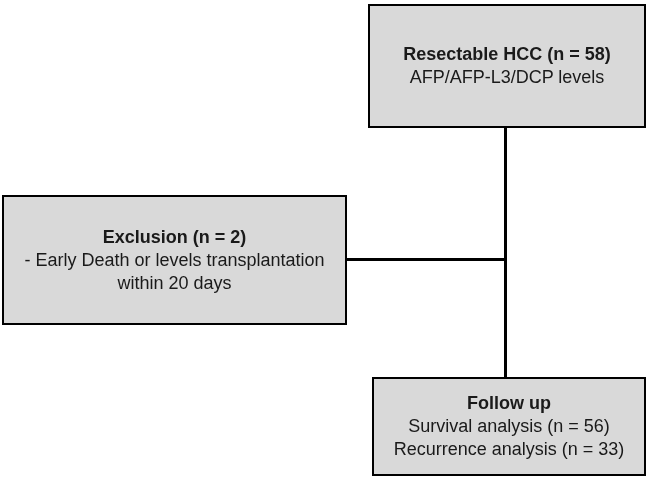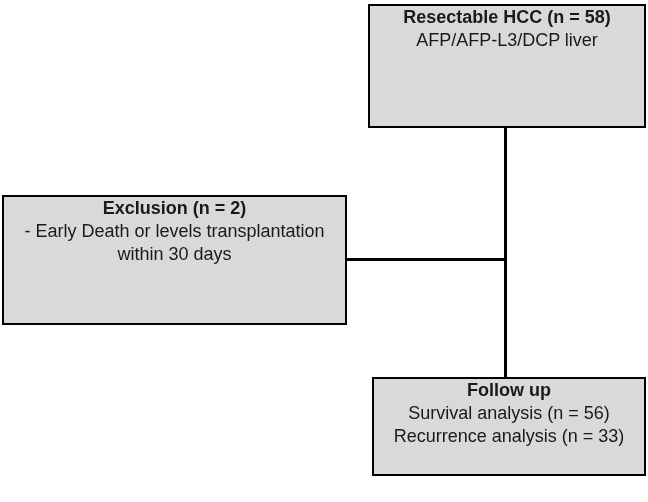--- a/index.html
+++ b/index.html
@@ -16,20 +16,21 @@
     color: #1a1a1a;
     overflow: hidden;
   }
   .node {
     position: absolute;
     box-sizing: border-box;
     background: #d9d9d9;
     border: 2.5px solid #000000;
     display: flex;
     flex-direction: column;
+    justify-content: center;
     align-items: center;
     text-align: center;
     font-size: 18px;
     line-height: 23px;
   }
   .node-title {
     font-weight: bold;
   }
   .node-top {
     left: 368px;
@@ -66,30 +67,30 @@
     height: 3px;
   }
 </style>
 </head>
 <body>
 
 <div class="canvas">
 
   <div class="node node-top">
     <div class="node-title">Resectable HCC (n = 58)</div>
-    <div class="node-line">AFP/AFP-L3/DCP liver</div>
+    <div class="node-line">AFP/AFP-L3/DCP levels</div>
   </div>
 
   <div class="connector connector-v"></div>
   <div class="connector connector-h"></div>
 
   <div class="node node-left">
     <div class="node-title">Exclusion (n = 2)</div>
     <div class="node-line">- Early Death or levels transplantation</div>
-    <div class="node-line">within 30 days</div>
+    <div class="node-line">within 20 days</div>
   </div>
 
   <div class="node node-bottom">
     <div class="node-title">Follow up</div>
     <div class="node-line">Survival analysis (n = 56)</div>
     <div class="node-line">Recurrence analysis (n = 33)</div>
   </div>
 
 </div>
 

